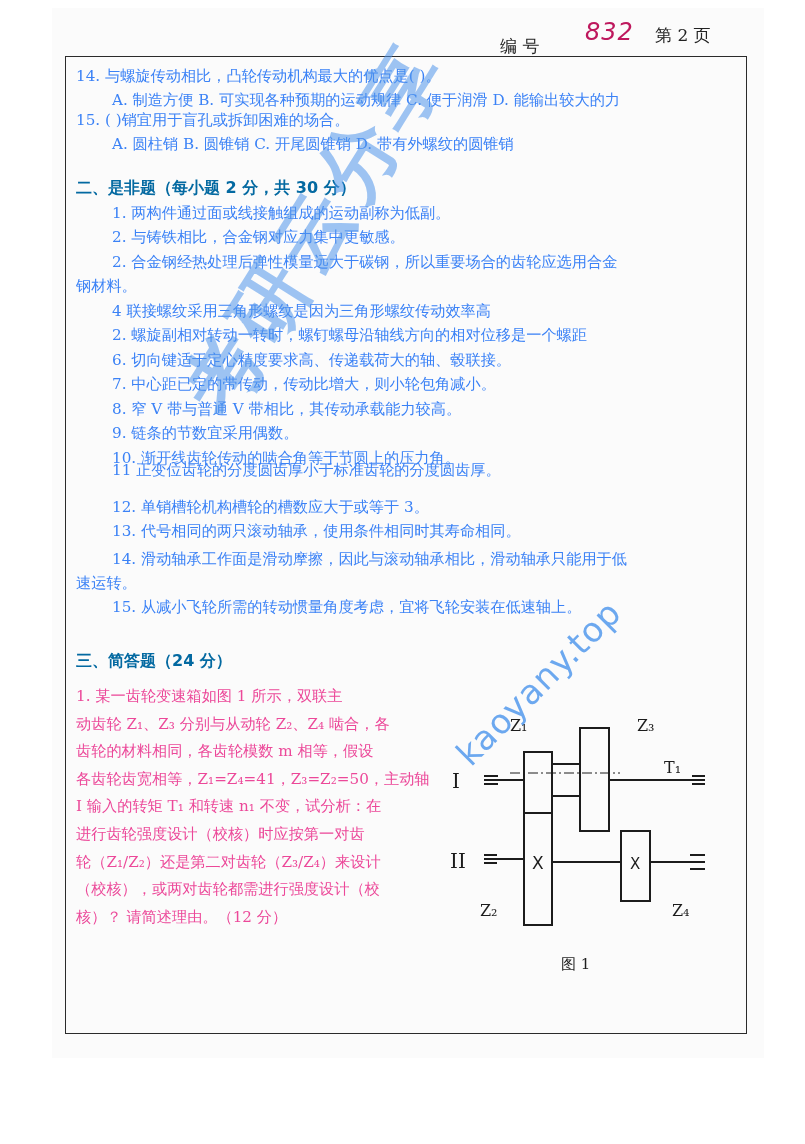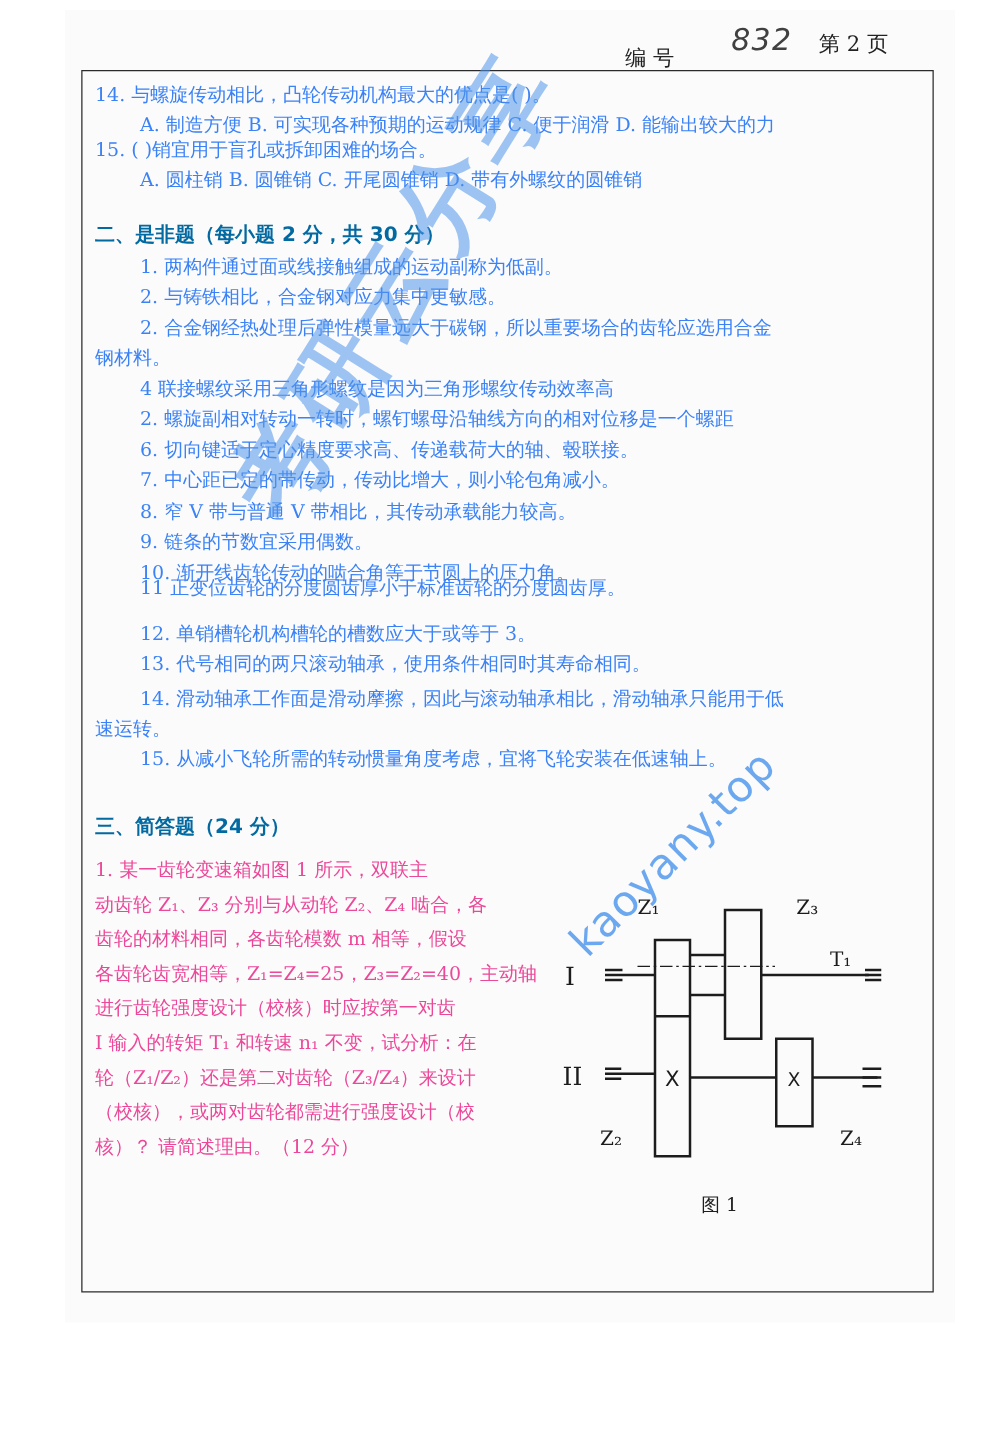--- a/index.html
+++ b/index.html
@@ -14,21 +14,21 @@
       background: #fbfbfb;
     }
     .header {
       position: absolute; top: 20px; left: 500px; width: 250px; height: 30px;
       font-size: 17px; color: #222;
     }
     .header .lbl { position: absolute; top: 3px; margin-top: 12px; }
     .header .num {
       position: absolute; left: 85px; top: -2px;
       font-family: "DejaVu Sans", sans-serif; font-style: italic;
-      font-size: 24px; letter-spacing: 1px; font-weight: normal; color: #404040;
+      font-size: 24px; letter-spacing: 1px; font-weight: normal; color: #be185d;
     }
     .header .page { position: absolute; left: 155px; top: 4px; }
     .frame {
       position: absolute; left: 65px; top: 56px; width: 682px; height: 978px;
       border: 1.4px solid #2b2b2b; box-sizing: border-box;
     }
     .line {
       position: absolute; font-size: 15.2px; white-space: nowrap; line-height: 20px;
       color: #3b82f6;
     }
@@ -96,23 +96,23 @@
 <div class="line" style="left:112px; top:521px;">13.  代号相同的两只滚动轴承，使用条件相同时其寿命相同。</div>
 <div class="line" style="left:112px; top:549px;">14.  滑动轴承工作面是滑动摩擦，因此与滚动轴承相比，滑动轴承只能用于低</div>
 <div class="line" style="left:76px; top:573px;">速运转。</div>
 <div class="line" style="left:112px; top:597px;">15.  从减小飞轮所需的转动惯量角度考虑，宜将飞轮安装在低速轴上。</div>
 
 <div class="sec" style="left:76px; top:651px;">三、简答题（24 分）</div>
 <div class="para">
   <span class="l">    1. 某一齿轮变速箱如图 1 所示，双联主</span>
   <span class="l">动齿轮 Z₁、Z₃ 分别与从动轮 Z₂、Z₄ 啮合，各</span>
   <span class="l">齿轮的材料相同，各齿轮模数 m 相等，假设</span>
-  <span class="l">各齿轮齿宽相等，Z₁=Z₄=25，Z₃=Z₂=40，主动轴</span>
+  <span class="l">各齿轮齿宽相等，Z₁=Z₄=41，Z₃=Z₂=50，主动轴</span>
+  <span class="l">I 输入的转矩 T₁ 和转速 n₁ 不变，试分析：在</span>
   <span class="l">进行齿轮强度设计（校核）时应按第一对齿</span>
-  <span class="l">I 输入的转矩 T₁ 和转速 n₁ 不变，试分析：在</span>
   <span class="l">轮（Z₁/Z₂）还是第二对齿轮（Z₃/Z₄）来设计</span>
   <span class="l">（校核），或两对齿轮都需进行强度设计（校</span>
   <span class="l">核）？ 请简述理由。（12 分）</span>
 </div>
 
 <svg class="fig" width="320" height="300" viewBox="0 0 320 300">
   <g stroke="#1c1c1c" fill="none" stroke-width="2">
 
     <line x1="44" y1="96" x2="58" y2="96"></line>
     <line x1="44" y1="104" x2="58" y2="104"></line>

